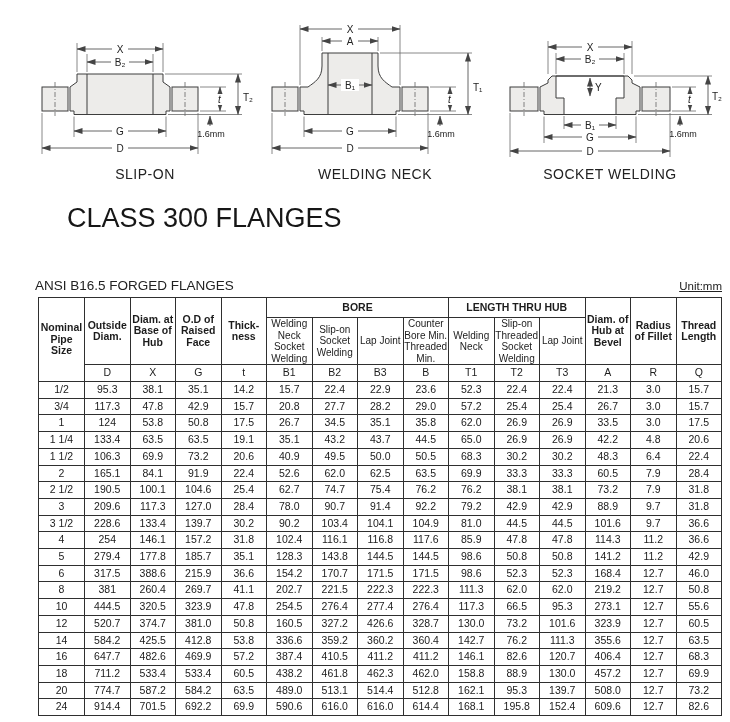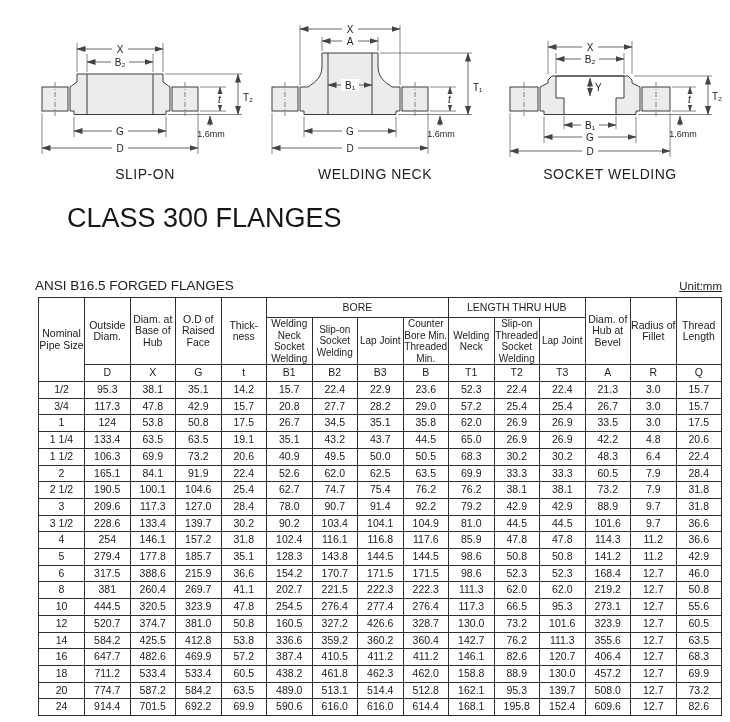--- a/index.html
+++ b/index.html
@@ -19,21 +19,21 @@
   svg text.small{font-size:9px;}
   svg text.ital{font-style:italic;}
   
   #page-title{position:absolute;left:35px;top:203px;font-size:27px;color:#161616;margin-left:32px;}
   #page-subtitle{position:absolute;left:35px;top:244px;font-size:13.5px;color:#222;margin-top:34px;}
   #unit-label{position:absolute;right:8px;top:280px;font-size:11.5px;color:#222;text-decoration:underline;}
   
   #spec-table{position:absolute;left:38px;top:297px;width:684px;border-collapse:collapse;table-layout:fixed;}
   #spec-table th,#spec-table td{border:1px solid #2f2f2f;text-align:center;vertical-align:middle;font-weight:400;padding:0;}
   #spec-table thead th{font-size:10px;line-height:11.5px;color:#1c1c1c;}
-  #spec-table .group-row th{height:19px;font-size:10.5px;}
+  #spec-table .group-row th{height:19px;font-size:10.5px;font-weight:bold;}
   #spec-table .label-row th{height:42px;}
   #spec-table .symbol-row th{height:16px;font-size:10.5px;}
   #spec-table tbody td{height:15.7px;font-size:10.5px;line-height:15.7px;color:#1a1a1a;}
 </style>
 </head>
 <body>
 
 <div id="page">
 
   <div id="diagrams">

